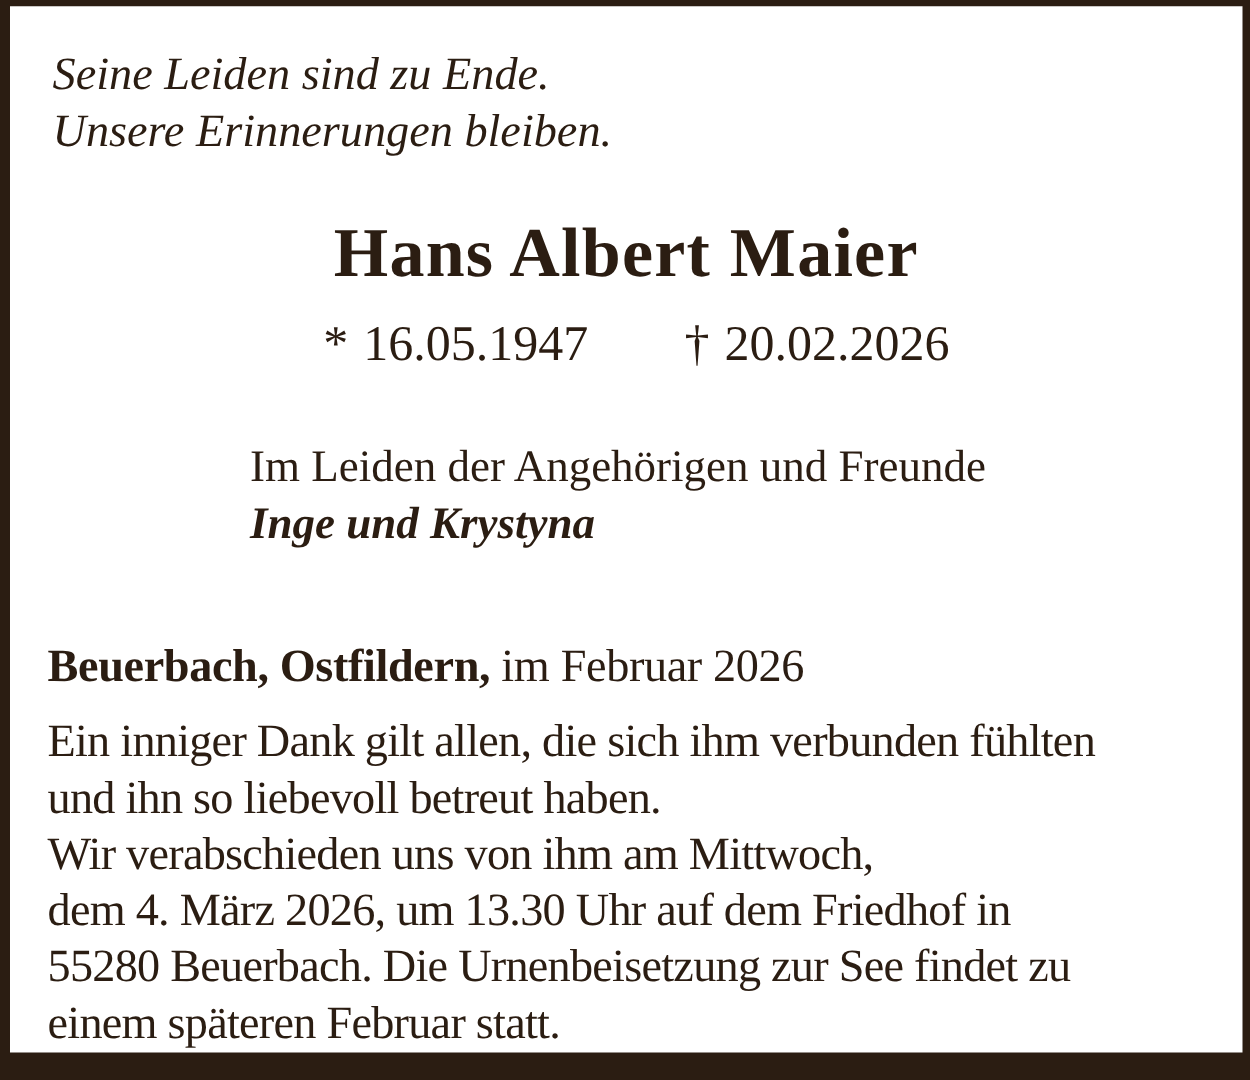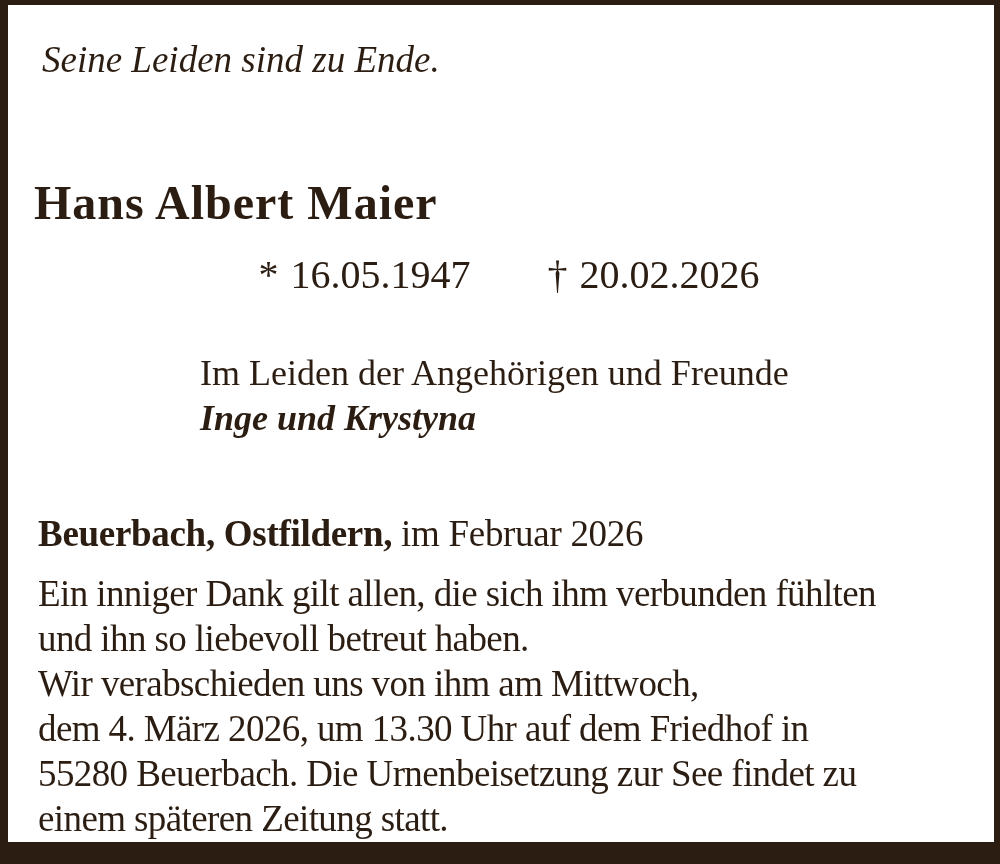--- a/index.html
+++ b/index.html
@@ -29,27 +29,26 @@
     font-size: 37px;
     line-height: 46px;
     letter-spacing: 0px;
     white-space: nowrap;
   }
 
   .name {
     left: 0;
     right: 0;
     top: 162px;
-    text-align: left;
+    text-align: center;
     font-weight: bold;
-    font-size: 48px;
+    font-size: 56px;
     line-height: 72px;
     letter-spacing: 1px;
     white-space: nowrap;
-    margin-left: 26px;
   }
 
   .dates {
     left: 16px;
     right: 0;
     top: 250px;
     display: flex;
     justify-content: center;
     gap: 77px;
     font-size: 40px;
@@ -86,20 +85,21 @@
     white-space: nowrap;
   }
 </style>
 </head>
 <body style="background: rgb(43, 29, 18);">
 
 <div class="page" style="border-color: rgb(43, 29, 18); background: rgb(255, 255, 255); color: rgb(43, 29, 18);">
 
   <div class="abs epigraph">
     <div>Seine Leiden sind zu Ende.</div>
+    <div>Unsere Erinnerungen bleiben.</div>
   </div>
 
   <div class="abs name">Hans Albert Maier</div>
 
   <div class="abs dates">
     <div><span class="sym">*</span><span>16.05.1947</span></div>
     <div><span class="sym">†</span><span>20.02.2026</span></div>
   </div>
 
   <div class="abs mourners">
@@ -108,16 +108,16 @@
   </div>
 
   <div class="abs dateline"><span class="loc">Beuerbach, Ostfildern,</span><span> im Februar 2026</span></div>
 
   <div class="abs body-text">
     <div>Ein inniger Dank gilt allen, die sich ihm verbunden fühlten</div>
     <div>und ihn so liebevoll betreut haben.</div>
     <div>Wir verabschieden uns von ihm am Mittwoch,</div>
     <div>dem 4. März 2026, um 13.30 Uhr auf dem Friedhof in</div>
     <div>55280 Beuerbach. Die Urnenbeisetzung zur See findet zu</div>
-    <div>einem späteren Zeitung statt.</div>
+    <div>einem späteren Februar statt.</div>
   </div>
 
 </div>
 
 </body></html>

